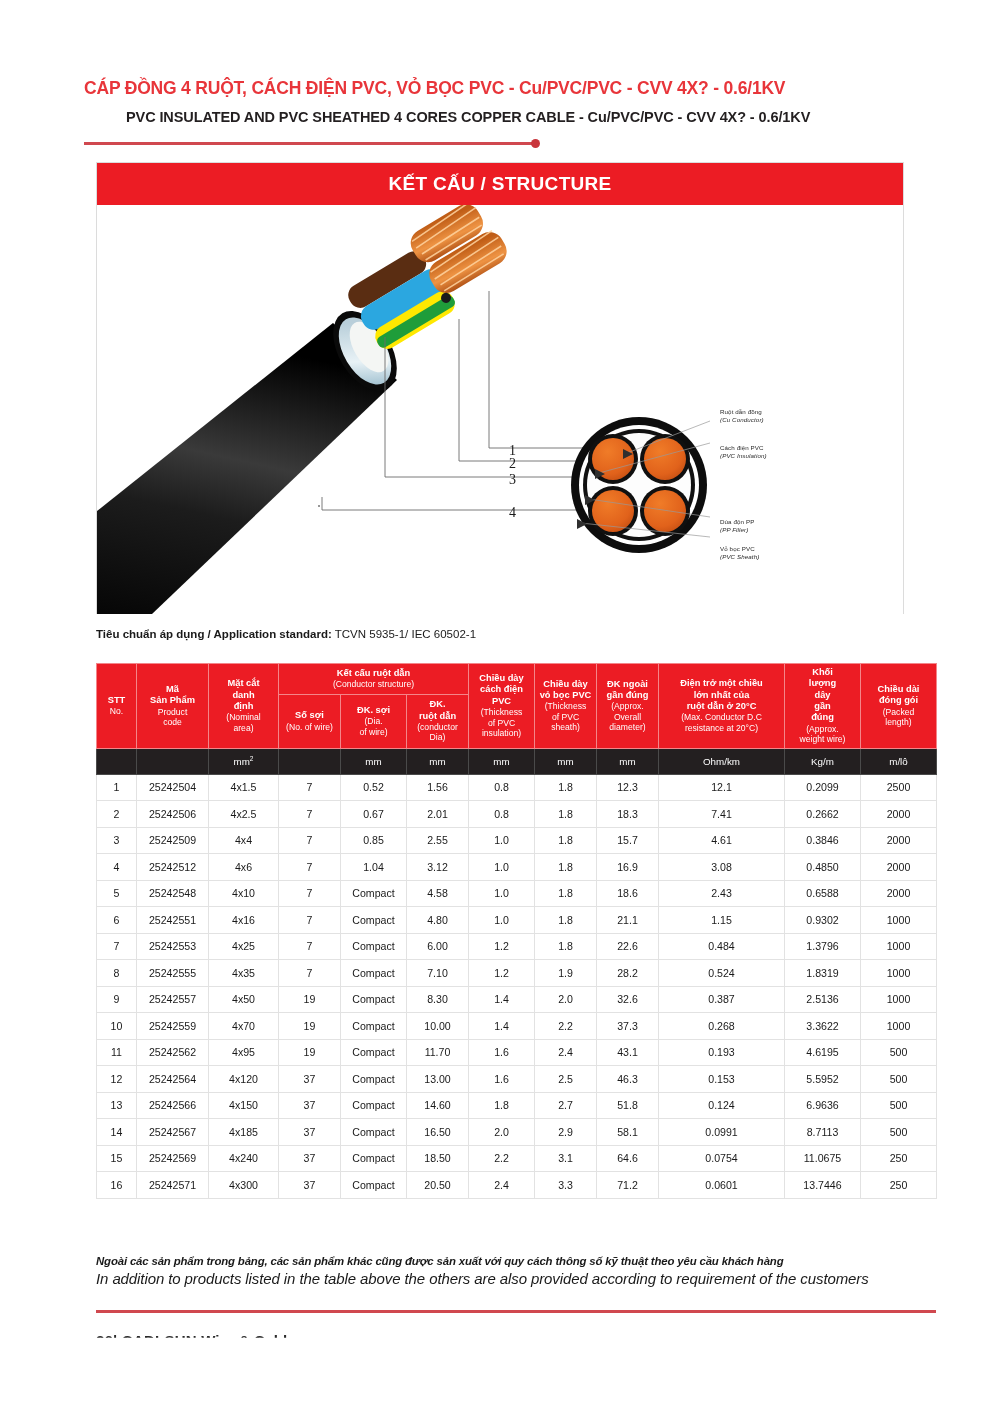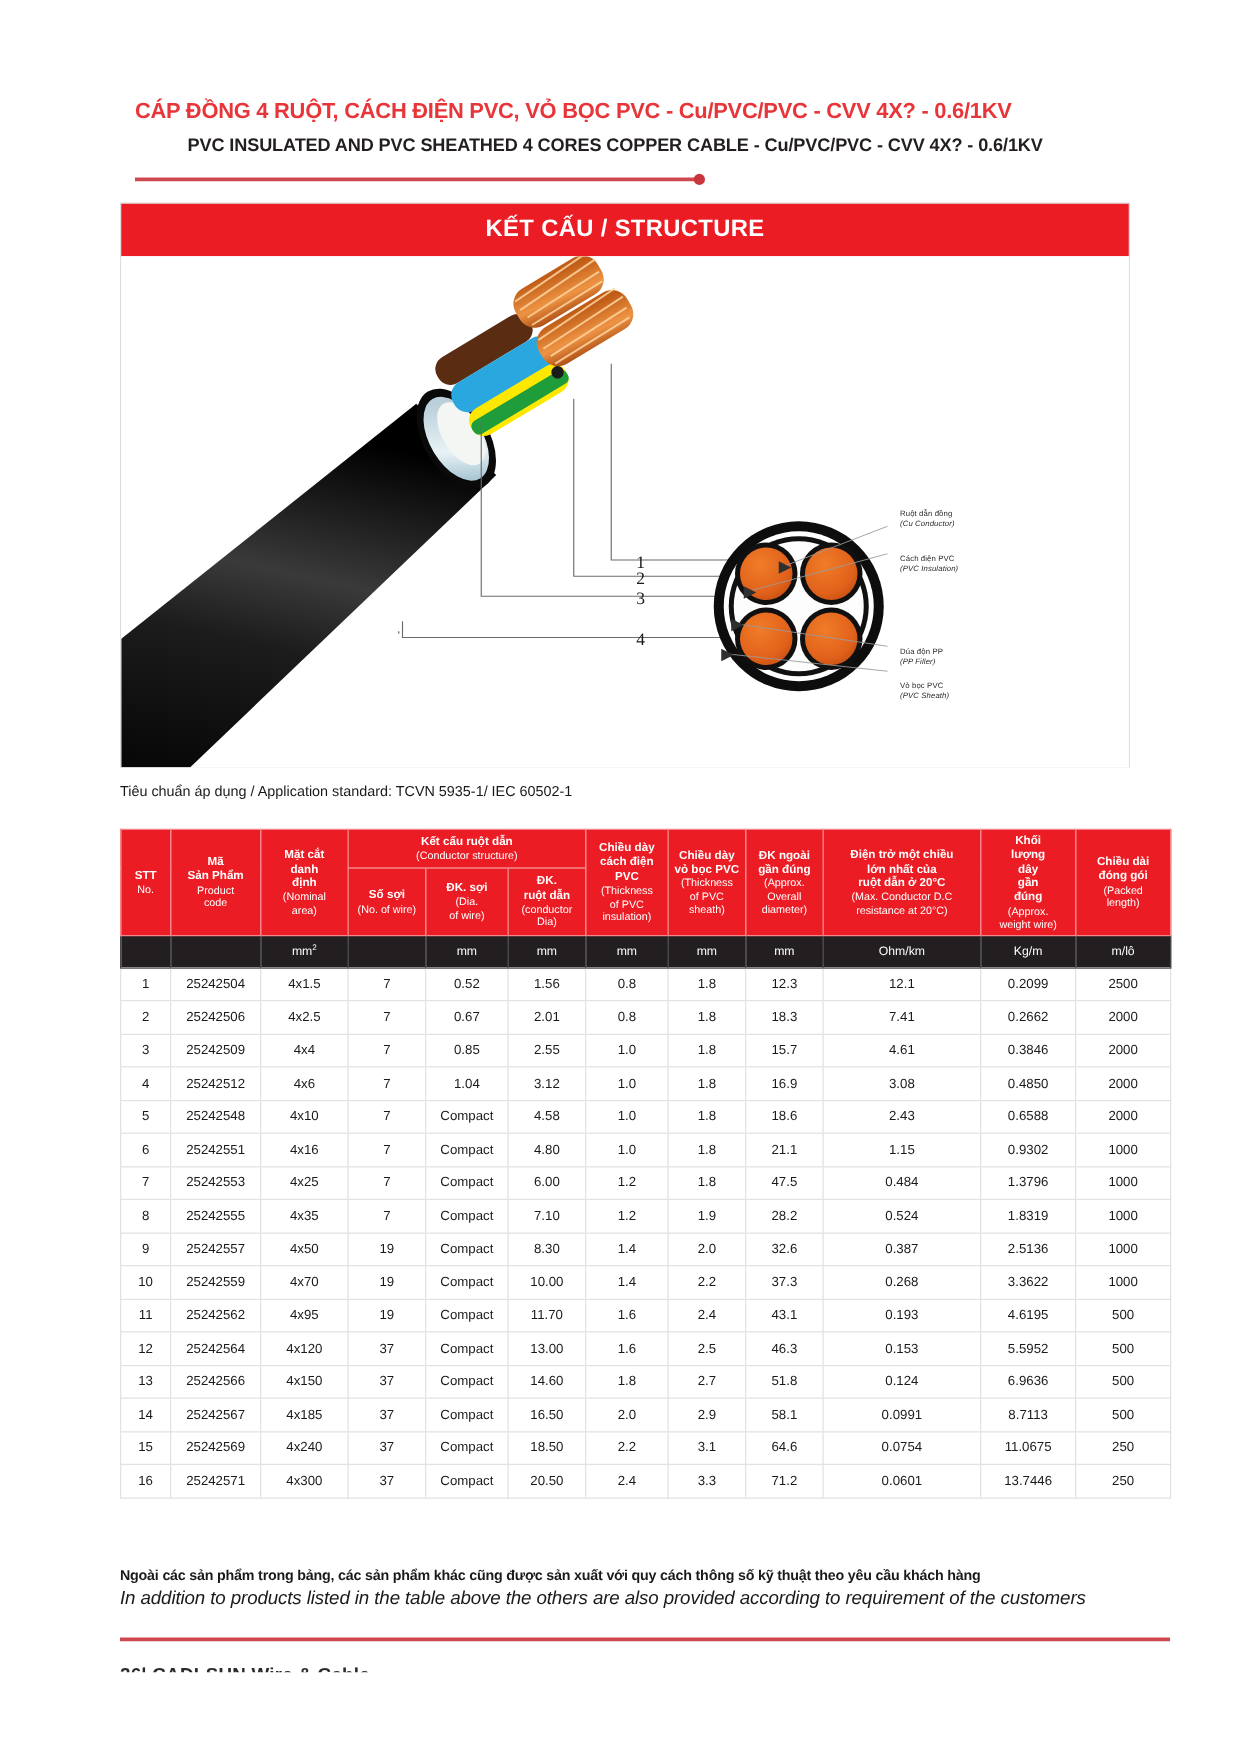--- a/index.html
+++ b/index.html
@@ -6,21 +6,21 @@
   html, body {
     margin: 0; padding: 0;
     width: 992px; height: 1403px;
     background: #ffffff;
     font-family: "Liberation Sans", "DejaVu Sans", sans-serif;
     overflow: hidden;
   }
   .page { position: relative; width: 992px; height: 1403px; background:#fff; }
 
   
-  .title-block { position:absolute; left:108px; top:78px; width:840px; }
+  .title-block { position:absolute; left:84px; top:78px; width:840px; }
   .title-vn {
     color:#e8353a; font-size:17.5px; font-weight:700; letter-spacing:-0.2px;
     white-space:nowrap;
   }
   .title-en {
     color:#231f20; font-size:14.5px; font-weight:600; margin-top:10px;
     letter-spacing:-0.1px; white-space:nowrap;margin-left:42px;
   }
   .rule-wrap { position:relative; margin-top:14px; height:8px; width:460px; }
   .rule-line { position:absolute; left:0; top:3px; width:452px; height:2.5px; background:#d0484f; }
@@ -49,21 +49,21 @@
   
   .lead-num { position:absolute; color:#1a1a1a; font-size:14px; font-family:"Liberation Serif", serif; }
 
   
   .xs-label { position:absolute; color:#2a2a2a; font-size:6.2px; line-height:1.35;
               text-align:left; letter-spacing:0.1px; }
   .xs-label i { font-style:italic; display:block; }
 
   
   .standard-line { position:absolute; left:96px; top:628px; font-size:11.5px; color:#1a1a1a; }
-  .standard-line b { font-weight:400; }
+  .standard-line b { font-weight:700; }
 
   
   .tbl-wrap { position:absolute; left:96px; top:663px; width:840px; }
   table.spec { border-collapse:collapse; width:840px; table-layout:fixed; }
   table.spec th, table.spec td { border:1px solid #f1a2a5; }
 
   thead.hdr th {
     background:#ec1c24; color:#ffffff; text-align:center; vertical-align:middle;
     font-size:9.3px; font-weight:700; line-height:1.22; padding:3px 2px;
     border-color:#f48589;
@@ -76,21 +76,21 @@
   }
   tr.units td sup { font-size:6.5px; vertical-align:super; }
 
   tbody.body td {
     text-align:center; font-size:10.6px; color:#1a1a1a; height:26.5px;
     padding:0 2px; border:1px solid #e2e2e2; background:#fff;
   }
 
   
   .footnote { position:absolute; left:96px; top:1255px; width:850px; }
-  .footnote .vn { font-size:11.4px; font-weight:700; color:#1a1a1a; white-space:nowrap; letter-spacing:-0.15px; }
+  .footnote .vn { font-size:11.4px; font-weight:700; color:#1a1a1a; white-space:nowrap; letter-spacing:-0.15px;font-style:italic; }
   .footnote .en { font-size:15px; font-style:italic; color:#1a1a1a; margin-top:3px;
                   white-space:nowrap; letter-spacing:-0.1px; }
 
   .footer-rule { position:absolute; left:96px; top:1310px; width:840px; height:2.5px; background:#d0484f; }
   .page-footer { position:absolute; left:96px; top:1332px; font-size:15px; font-weight:600;
                  color:#2a2a2a; letter-spacing:0.2px;
                  clip-path: inset(0 0 66% 0); }
 </style>
 </head>
 <body>
@@ -425,21 +425,21 @@
           </tr>
           <tr>
             <td>7</td>
             <td>25242553</td>
             <td>4x25</td>
             <td>7</td>
             <td>Compact</td>
             <td>6.00</td>
             <td>1.2</td>
             <td>1.8</td>
-            <td>47.5</td>
+            <td>22.6</td>
             <td>0.484</td>
             <td>1.3796</td>
             <td>1000</td>
           </tr>
           <tr>
             <td>8</td>
             <td>25242555</td>
             <td>4x35</td>
             <td>7</td>
             <td>Compact</td>

